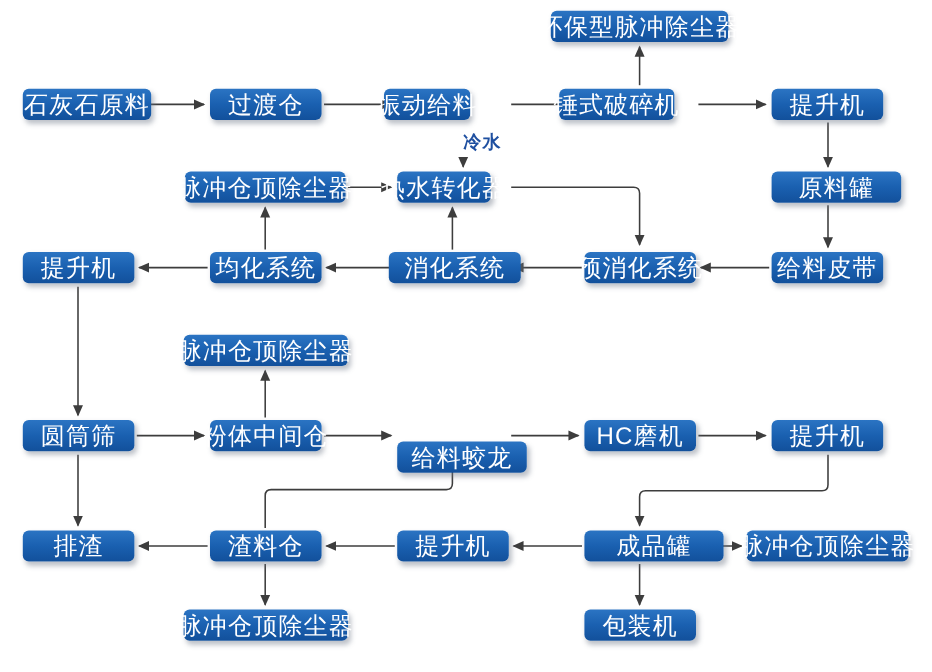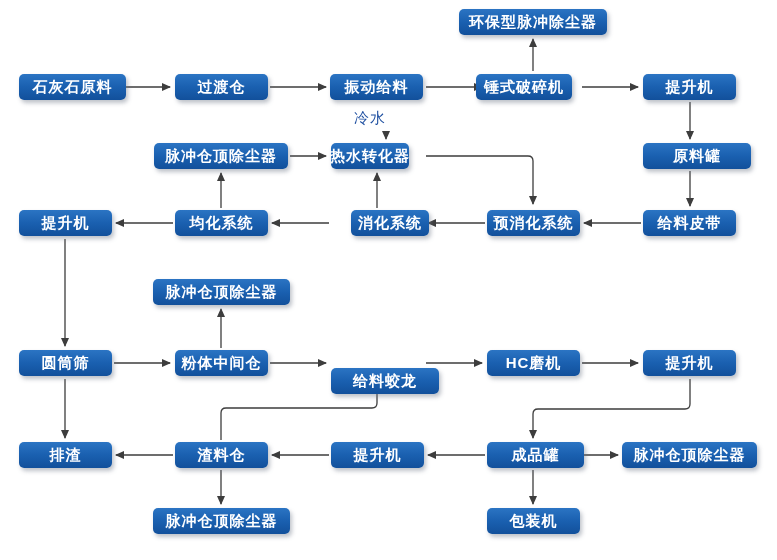--- a/index.html
+++ b/index.html
@@ -1,25 +1,25 @@
 <!DOCTYPE html>
 <html><head>
 <meta charset="utf-8">
 <style>
   html,body{margin:0;padding:0;background:#ffffff;}
   .canvas{position:relative;width:777px;height:560px;background:#ffffff;overflow:hidden;
           font-family:"Liberation Sans", sans-serif;}
   .arrow-layer{position:absolute;left:0;top:0;width:777px;height:560px;}
   .node{position:absolute;height:26px;border-radius:5px;
         background:linear-gradient(180deg,#2b74c3 0%,#1a60b0 50%,#12509b 100%);
-        color:#ffffff;font-weight:bold;font-size:15px;letter-spacing:1px;
+        color:#ffffff;font-weight:normal;font-size:20px;letter-spacing:1px;
         display:flex;align-items:center;justify-content:center;
         box-shadow:2px 3px 4px rgba(110,120,135,0.45);white-space:nowrap;}
-  .float-label{position:absolute;font-weight:normal;font-size:15px;color:#1e4fa0;
-               text-align:left;letter-spacing:1px;}
+  .float-label{position:absolute;font-weight:bold;font-size:15px;color:#1e4fa0;
+               text-align:right;letter-spacing:1px;}
 </style>
 </head>
 <body>
 
 <div class="canvas">
 
   <svg class="arrow-layer" width="777" height="560" viewBox="0 0 777 560">
     <defs>
       <marker id="ah" markerWidth="8" markerHeight="8" refX="8" refY="4" orient="auto" viewBox="0 0 10 8">
         <path d="M0,0 L9,4 L0,8 Z" fill="#3d3d3d"></path>
@@ -73,46 +73,46 @@
 
       <line x1="221" y1="470" x2="221" y2="504" marker-end="url(#ah)"></line>
       <line x1="533" y1="470" x2="533" y2="504" marker-end="url(#ah)"></line>
     </g>
   </svg>
 
   <div class="node" style="left:459px;top:9px;width:148px">环保型脉冲除尘器</div>
 
   <div class="node" style="left:19px;top:74px;width:107px">石灰石原料</div>
   <div class="node" style="left:175px;top:74px;width:93px">过渡仓</div>
-  <div class="node" style="left:330px;top:74px;width:93px">振动给料</div>
-  <div class="node" style="left:476px;top:74px;width:96px">锤式破碎机</div>
+  <div class="node" style="left:320px;top:74px;width:72px">振动给料</div>
+  <div class="node" style="left:466px;top:74px;width:96px">锤式破碎机</div>
   <div class="node" style="left:643px;top:74px;width:93px">提升机</div>
 
   <div class="float-label" style="left:354px;top:109px;width:64px">冷水</div>
 
   <div class="node" style="left:154px;top:143px;width:134px">脉冲仓顶除尘器</div>
   <div class="node" style="left:331px;top:143px;width:78px">热水转化器</div>
   <div class="node" style="left:643px;top:143px;width:108px">原料罐</div>
 
   <div class="node" style="left:19px;top:210px;width:93px">提升机</div>
   <div class="node" style="left:175px;top:210px;width:93px">均化系统</div>
-  <div class="node" style="left:351px;top:210px;width:78px">消化系统</div>
+  <div class="node" style="left:324px;top:210px;width:110px">消化系统</div>
   <div class="node" style="left:487px;top:210px;width:93px">预消化系统</div>
   <div class="node" style="left:643px;top:210px;width:93px">给料皮带</div>
 
   <div class="node" style="left:153px;top:279px;width:137px">脉冲仓顶除尘器</div>
 
   <div class="node" style="left:19px;top:350px;width:93px">圆筒筛</div>
   <div class="node" style="left:175px;top:350px;width:93px">粉体中间仓</div>
   <div class="node" style="left:331px;top:368px;width:108px">给料蛟龙</div>
   <div class="node" style="left:487px;top:350px;width:93px">HC磨机</div>
   <div class="node" style="left:643px;top:350px;width:93px">提升机</div>
 
   <div class="node" style="left:19px;top:442px;width:93px">排渣</div>
   <div class="node" style="left:175px;top:442px;width:93px">渣料仓</div>
   <div class="node" style="left:331px;top:442px;width:93px">提升机</div>
-  <div class="node" style="left:487px;top:442px;width:97px">成品罐</div>
+  <div class="node" style="left:487px;top:442px;width:116px">成品罐</div>
   <div class="node" style="left:622px;top:442px;width:135px">脉冲仓顶除尘器</div>
 
   <div class="node" style="left:153px;top:508px;width:137px">脉冲仓顶除尘器</div>
   <div class="node" style="left:487px;top:508px;width:93px">包装机</div>
 
 </div>
 
 </body></html>

